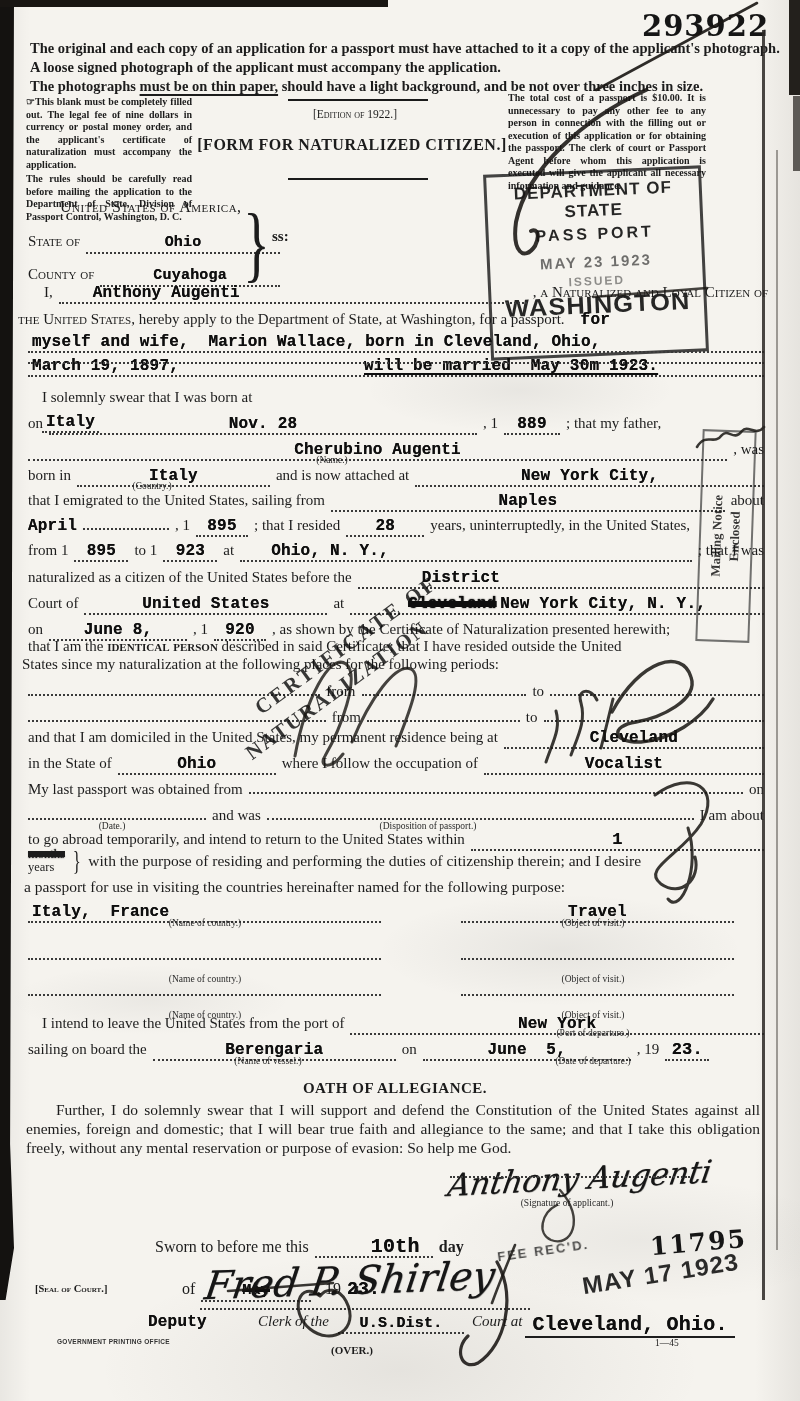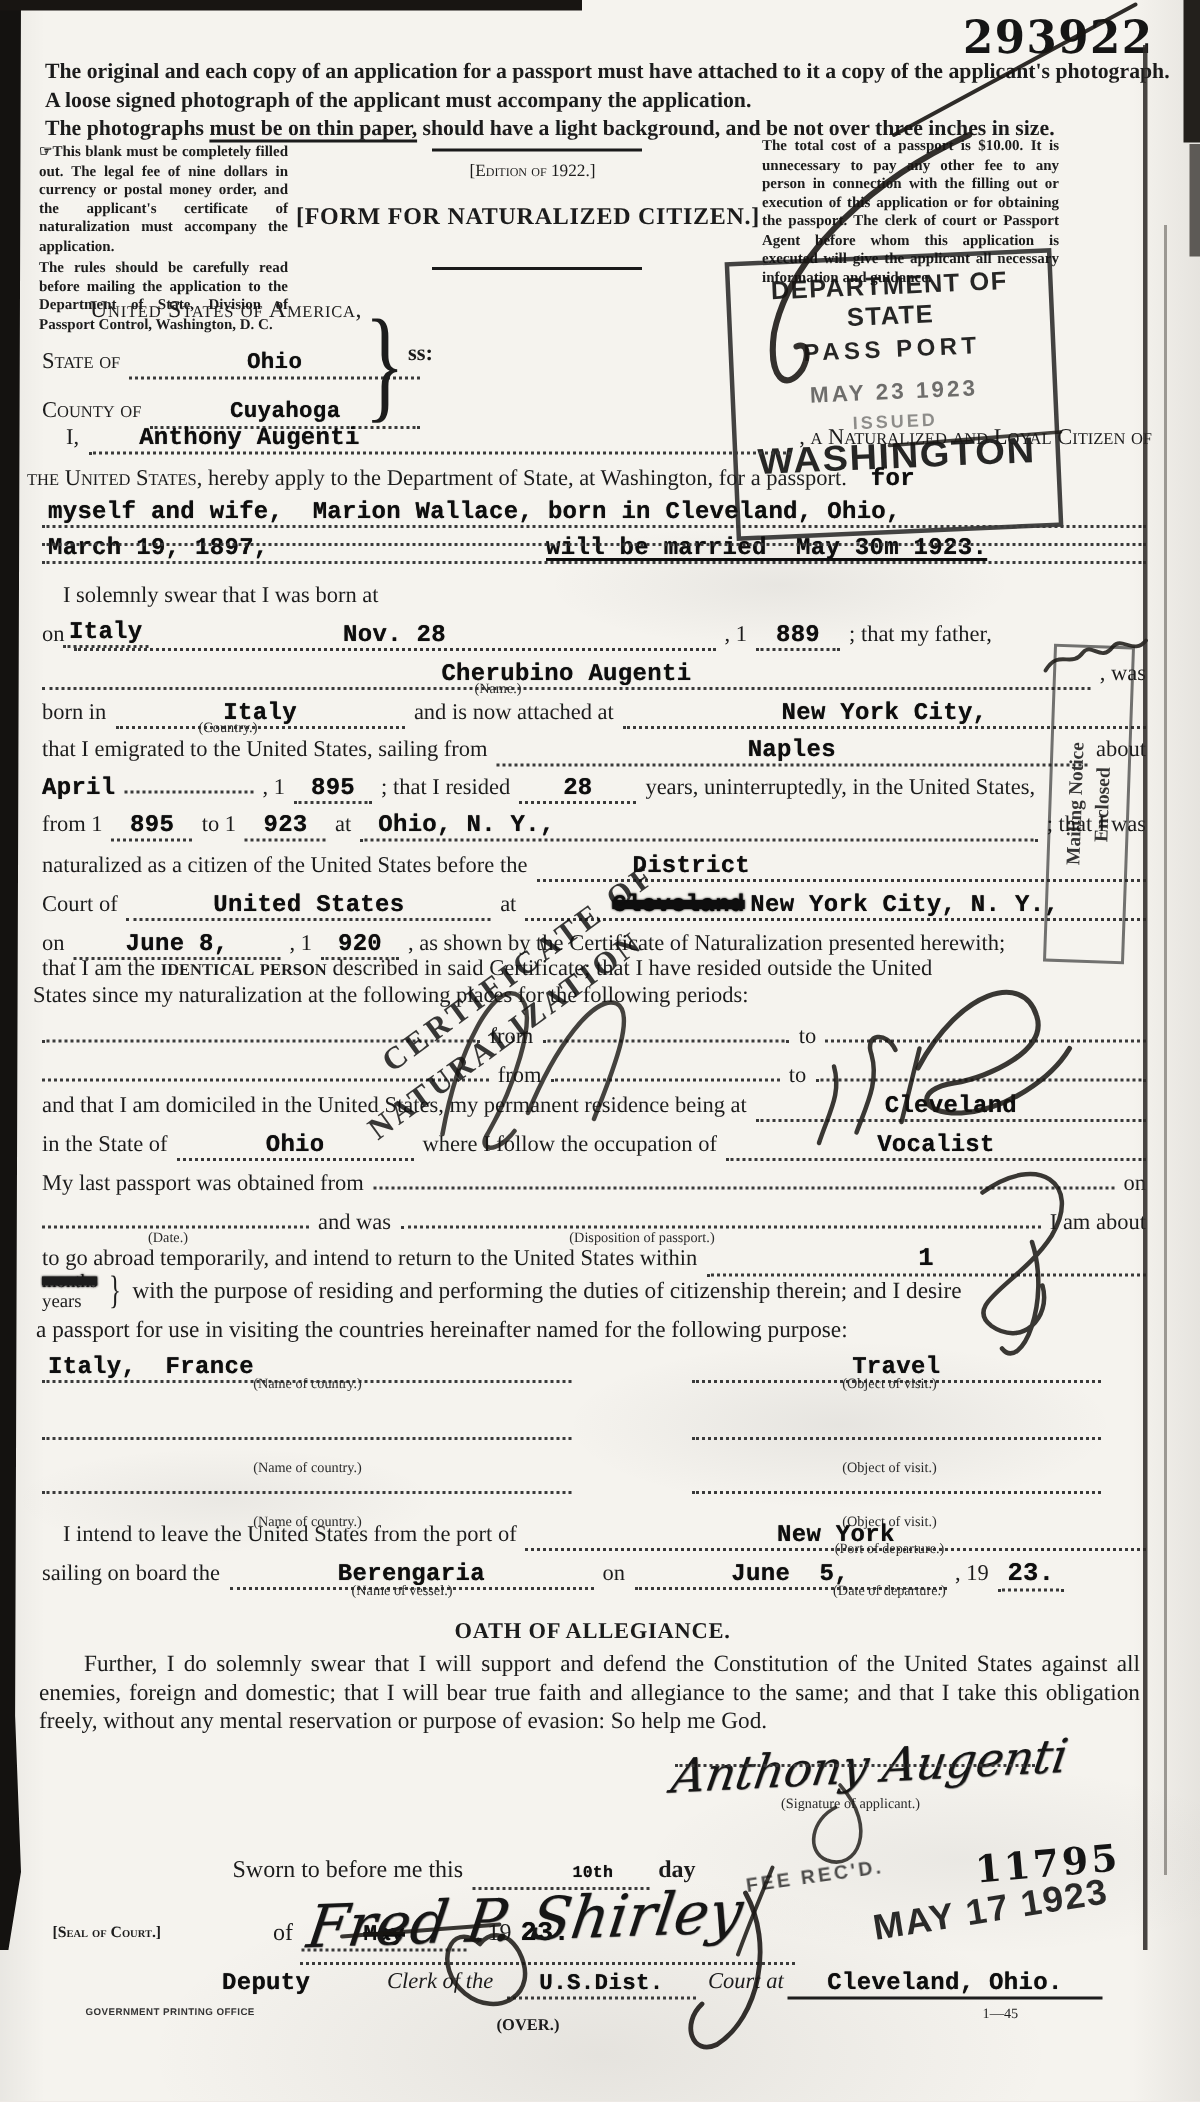--- a/index.html
+++ b/index.html
@@ -153,21 +153,21 @@
     <span class="fill" style="flex:0 0 70px;"><span class="t" style="font-size:16px;">28</span></span>
     <span class="p">years, uninterruptedly, in the United States,</span>
   </div>
 
   <div class="ln" style="top:541px;">
     <span class="p">from 1</span>
     <span class="fill" style="flex:0 0 46px;"><span class="t" style="font-size:16px;">895</span></span>
     <span class="p">to 1</span>
     <span class="fill" style="flex:0 0 46px;"><span class="t" style="font-size:16px;">923</span></span>
     <span class="p">at</span>
-    <span class="fill lft"><span class="t" style="font-size:16px;margin-left:8px;">Ohio, N. Y.,</span></span>
+    <span class="fill lft"><span class="t" style="font-size:16px;margin-left:27px;">Ohio, N. Y.,</span></span>
     <span class="p">; that I was</span>
   </div>
 
   <div class="ln" style="top:568px;">
     <span class="p">naturalized as a citizen of the United States before the</span>
     <span class="fill lft"><span class="t" style="font-size:16px;margin-left:60px;">District</span></span>
   </div>
 
   <div class="ln" style="top:594px;">
     <span class="p">Court of</span>
@@ -289,40 +289,40 @@
 
   <div class="p" style="position:absolute;left:395px;top:1080px;transform:translateX(-50%);font-size:15px;font-weight:700;letter-spacing:.5px;">OATH OF ALLEGIANCE.</div>
   <div class="p" style="position:absolute;left:26px;top:1100px;width:734px;font-size:15.5px;line-height:19px;text-align:justify;text-indent:30px;white-space:normal;">Further, I do solemnly swear that I will support and defend the Constitution of the United States against all enemies, foreign and domestic; that I will bear true faith and allegiance to the same; and that I take this obligation freely, without any mental reservation or purpose of evasion: So help me God.</div>
 
   <div class="sig" style="left:448px;top:1160px;font-size:31px;transform:rotate(-3deg) skewX(-12deg);">Anthony Augenti</div>
   <div class="rule" style="left:450px;top:1176px;width:240px;"></div>
   <div class="cap" style="left:567px;top:1198px;">(Signature of applicant.)</div>
 
   <div class="ln" style="top:1238px;left:155px;right:330px;">
     <span class="p" style="font-size:16px;">Sworn to before me this</span>
-    <span class="fill" style="flex:0 0 110px;"><span class="t" style="font-size:11px;margin-left:43px;">10th</span></span>
+    <span class="fill" style="flex:0 0 110px;"><span class="t" style="font-size:20px;margin-left:43px;">10th</span></span>
     <span class="p" style="font-size:16px;font-weight:700;">day</span>
   </div>
   <div class="ln" style="top:1280px;left:182px;right:420px;">
     <span class="p" style="font-size:16px;">of</span>
     <span class="fill"><span class="t struck">May</span></span>
     <span class="p" style="font-size:16px;">, 19</span>
     <span class="t" style="font-size:18px;">23.</span>
   </div>
   <div class="p sc" style="position:absolute;left:35px;top:1283px;font-size:10.5px;font-weight:700;">[Seal of Court.]</div>
 
   <div class="sig" style="left:205px;top:1258px;font-size:39px;transform:rotate(-2deg) skewX(-10deg);">Fred P. Shirley</div>
   <div class="rule" style="left:200px;top:1308px;width:330px;"></div>
 
   <div style="position:absolute;left:0;top:1313px;width:800px;height:24px;">
     <span class="t" style="position:absolute;left:148px;font-size:16px;">Deputy</span>
     <span class="p it" style="position:absolute;left:258px;font-size:15px;">Clerk of the</span>
     <span style="position:absolute;left:338px;width:126px;border-bottom:2px dotted #3a3a3a;text-align:center;"><span class="t" style="font-size:15px;">U.S.Dist.</span></span>
     <span class="p it" style="position:absolute;left:472px;font-size:15px;">Court at</span>
-    <span style="position:absolute;left:525px;width:210px;border-bottom:2.5px solid #1d1d1d;text-align:center;"><span class="t" style="font-size:16px;">Cleveland, Ohio.</span></span>
+    <span style="position:absolute;left:525px;width:210px;border-bottom:2.5px solid #1d1d1d;text-align:center;"><span class="t" style="font-size:20px;">Cleveland, Ohio.</span></span>
   </div>
   <div class="p" style="position:absolute;left:352px;top:1344px;transform:translateX(-50%);font-size:11px;font-weight:700;">(OVER.)</div>
   <div class="p" style="position:absolute;left:655px;top:1338px;font-size:9.5px;">1—45</div>
   <div style="position:absolute;left:57px;top:1338px;font-size:6.5px;font-weight:700;letter-spacing:.3px;font-family:'Liberation Sans',sans-serif;color:#333;">GOVERNMENT PRINTING OFFICE</div>
 
   <div class="stamp" style="left:250px;top:700px;transform:rotate(-36deg);transform-origin:left top;
        font-family:'Liberation Serif',serif;font-weight:700;opacity:.82;color:#0d0d0d;">
     <div style="font-size:21px;letter-spacing:3px;">CERTIFICATE OF</div>
     <div style="font-size:21px;letter-spacing:2px;margin-left:-34px;margin-top:6px;">NATURALIZATION</div>
   </div>

